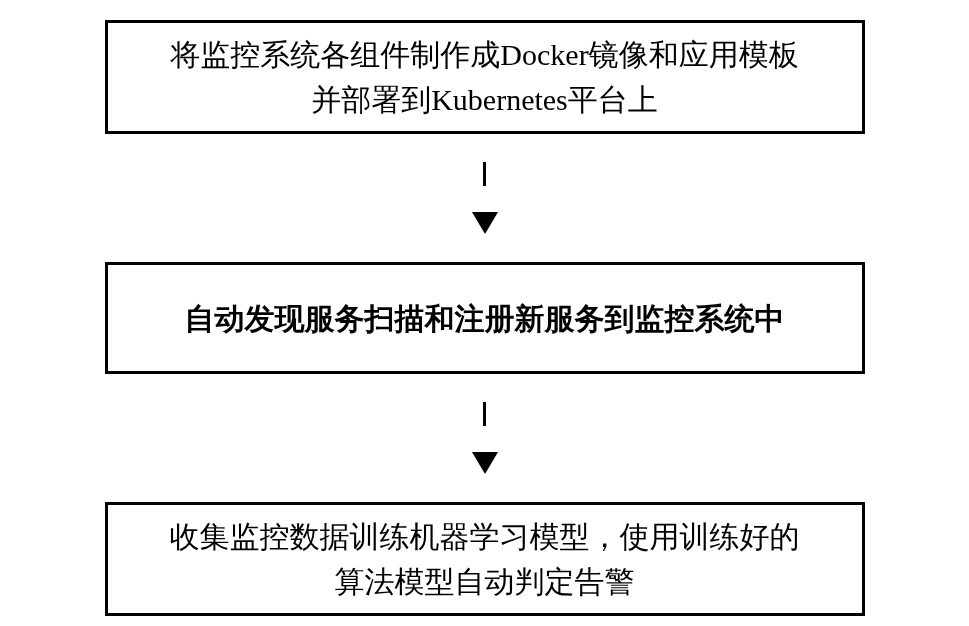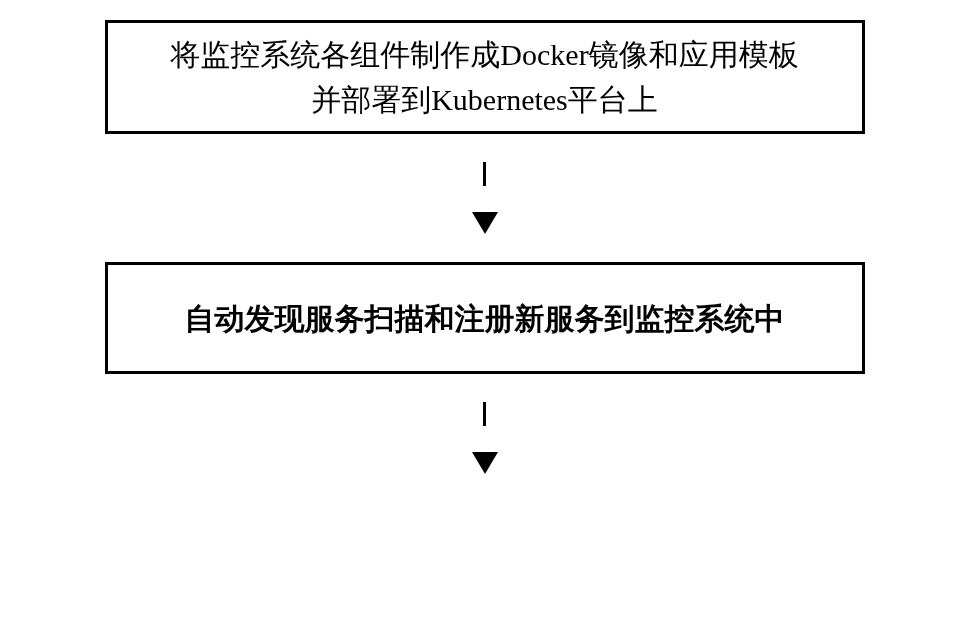--- a/index.html
+++ b/index.html
@@ -98,14 +98,18 @@
 
   <div class="flow-box box-2">
     <span class="content">自动发现服务扫描和注册新服务到监控系统中</span>
   </div>
 
   <div class="arrow">
     <div class="arrow-line"></div>
     <div class="arrow-head"></div>
   </div>
 
+  <div class="flow-box box-3">
+    <span class="content">收集监控数据训练机器学习模型，使用训练好的
+算法模型自动判定告警</span>
+  </div>
 
 </div>
 
 </body></html>

